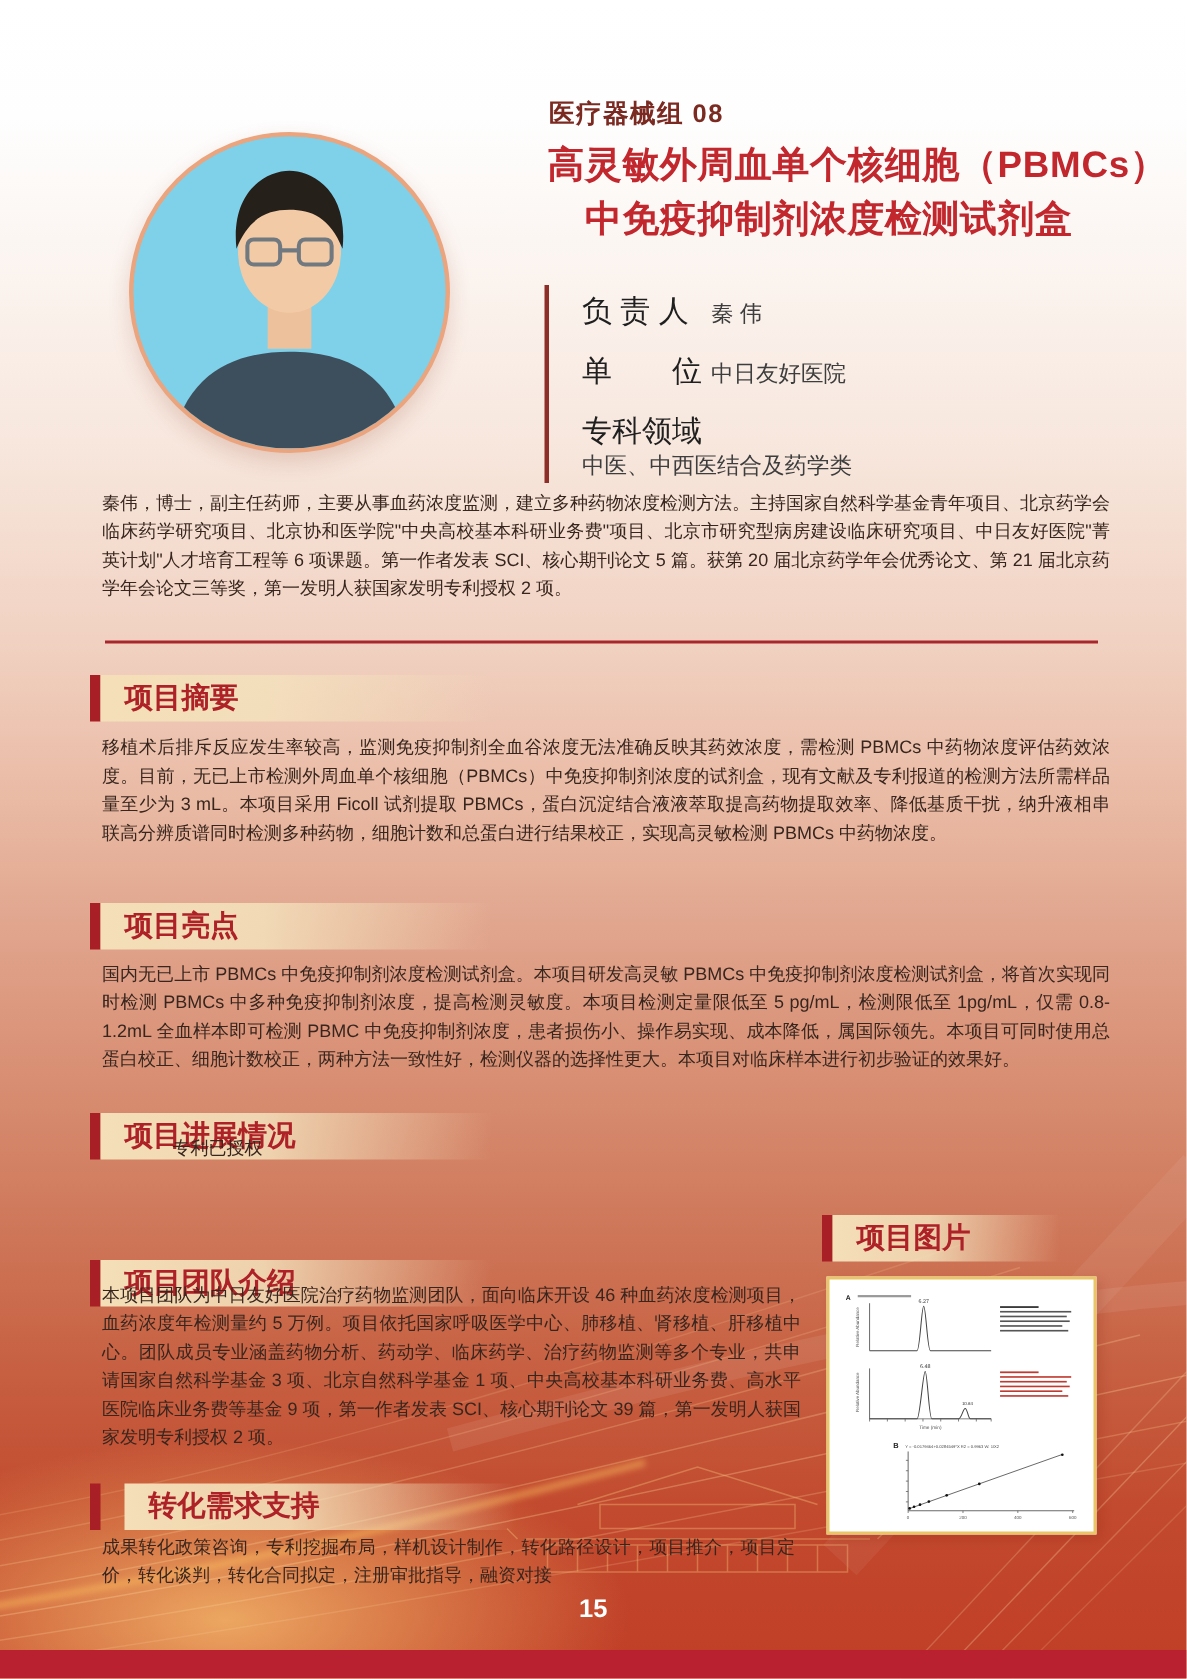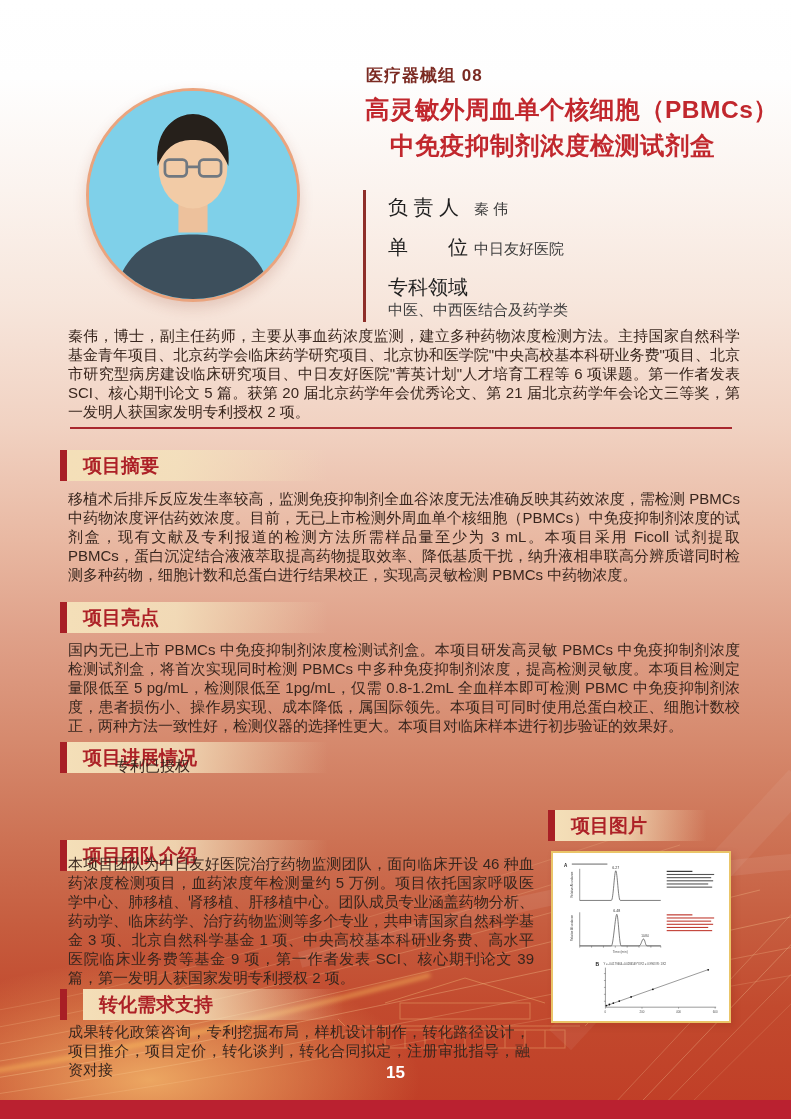--- a/index.html
+++ b/index.html
@@ -21,21 +21,21 @@
   .group-label { position:absolute; left:366px; top:64px; font-size:17px; font-weight:bold; color:#7b2a22; letter-spacing:1px; }
   .title { position:absolute; left:365px; width:420px; font-size:24.5px; font-weight:bold; color:#c1272d; letter-spacing:.5px; }
   .t1 { top:93px; } .t2 { top:129px;margin-left:25px; }
 
   .fields { position:absolute; left:363px; top:190px; border-left:3px solid #8e2e29; padding:4px 0 2px 22px; width:424px; }
   .frow { display:flex; align-items:baseline; margin-bottom:13px; }
   .frow:last-child { margin-bottom:0;flex-direction:column; }
   .flabel { font-weight:normal; font-size:20px; color:#1f1f1f; width:86px; flex:none; }
   .fvalue { font-size:15px; color:#3d3d3d; }
 
-  .para { position:absolute; font-size:15px; line-height:19px; color:#38261e; text-align:justify; }
+  .para { position:absolute; font-size:12px; line-height:19px; color:#38261e; text-align:justify; }
   .bio { left:68px; top:326px; width:672px; }
   .rule { position:absolute; left:70px; top:427px; width:662px; height:2px; background:#a8272e; }
 
   .sec { position:absolute; display:flex; align-items:stretch; height:31px; }
   .sec .bar { width:7px; background:#a81f25; flex:none; }
   .sec .lbl { line-height:31px; padding-left:16px; font-size:19px; font-weight:bold; color:#ad2127;
     background:linear-gradient(90deg,#f4dfb8 0%, rgba(244,226,189,.85) 40%, rgba(244,226,189,0) 96%); }
 
   .p-summary    { left:68px; top:489px;  width:672px; }
   .p-highlights { left:68px; top:640px;  width:672px; }

